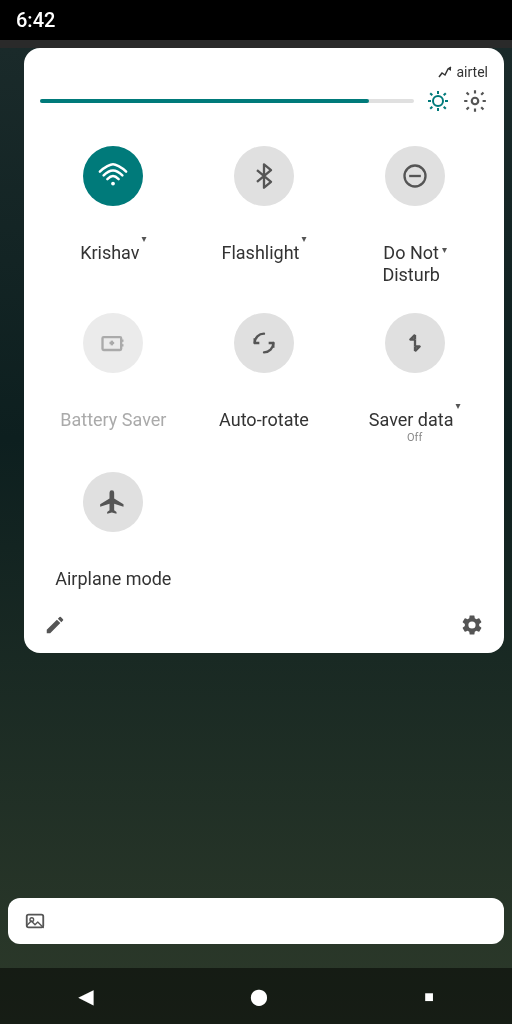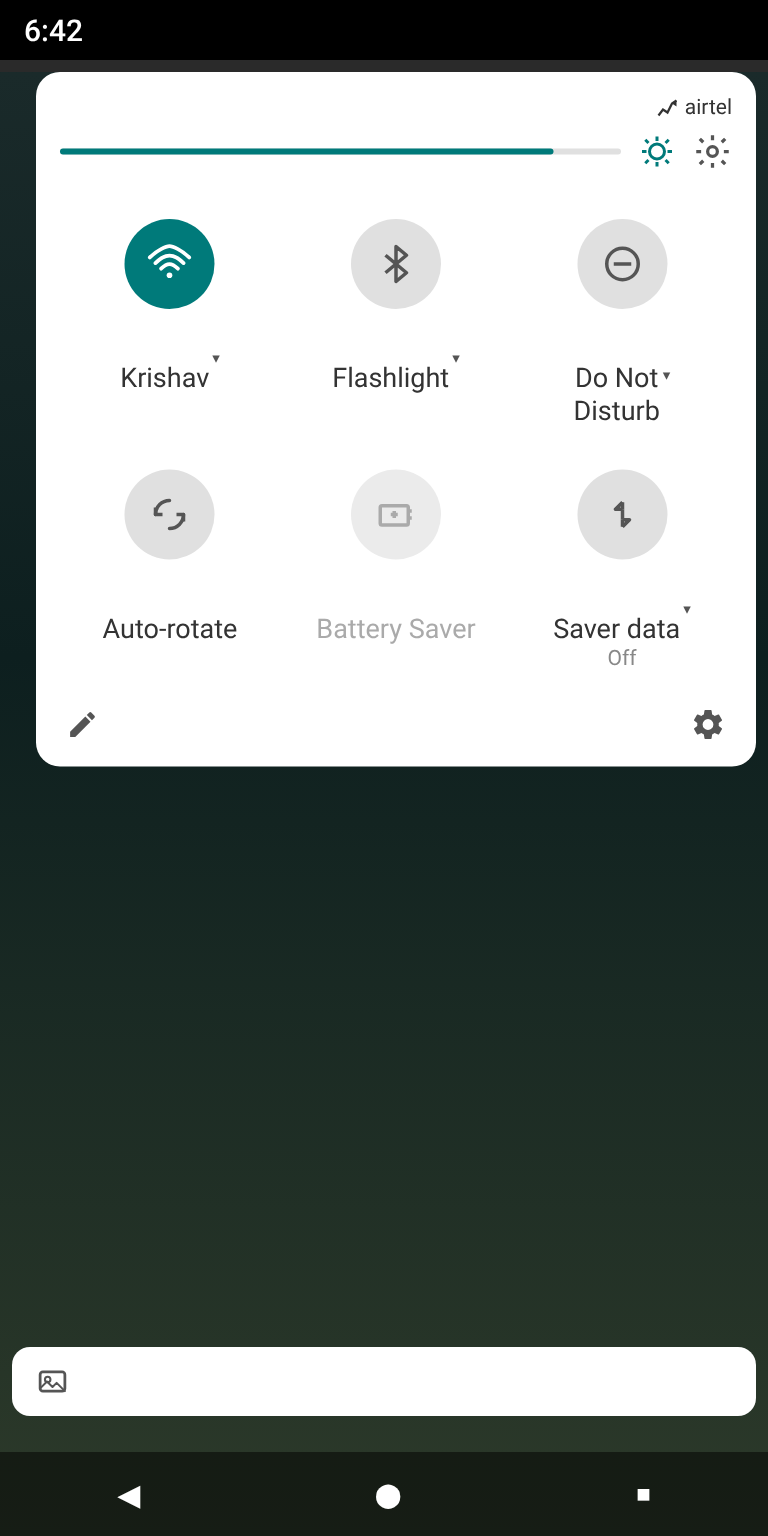--- a/index.html
+++ b/index.html
@@ -133,21 +133,21 @@
       font-size: 18px;
       color: #333;
       text-align: center;
       line-height: 1.2;
       margin-top: 28px;
     }
     .tile-label.disabled {
       color: #aaa;
     }
     .tile-sublabel {
-      font-size: 14px;
+      font-size: 11px;
       color: #888;
     }
     .tile-label-row {
       display: flex;
       align-items: center;
       gap: 2px;
     }
     .dropdown-arrow {
       font-size: 10px;
       color: #555;
@@ -290,61 +290,69 @@
         </svg>
       </div>
       <div class="tile-label-row">
         <span class="tile-label">Do Not<br>Disturb</span>
         <span class="dropdown-arrow">▾</span>
       </div>
     </div>
 
 
     <div class="tile">
-      <div class="tile-icon-wrap inactive">
-        <svg width="28" height="28" viewBox="0 0 24 24" fill="none">
-          <path d="M4 12a8 8 0 0 1 8-8" stroke="#555" stroke-width="2" fill="none" stroke-linecap="round"></path>
-          <path d="M20 12a8 8 0 0 1-8 8" stroke="#555" stroke-width="2" fill="none" stroke-linecap="round"></path>
-          <polyline points="4,8 4,12 8,12" stroke="#555" stroke-width="2" fill="none" stroke-linejoin="round"></polyline>
-          <polyline points="20,16 20,12 16,12" stroke="#555" stroke-width="2" fill="none" stroke-linejoin="round"></polyline>
-        </svg>
-      </div>
-      <span class="tile-label">Auto-rotate</span>
-    </div>
-
-    <div class="tile">
       <div class="tile-icon-wrap disabled">
         <svg width="28" height="28" viewBox="0 0 24 24" fill="none">
           <rect x="3" y="7" width="16" height="11" rx="1" stroke="#aaa" stroke-width="2"></rect>
           <line x1="19" y1="10" x2="21" y2="10" stroke="#aaa" stroke-width="2"></line>
           <line x1="19" y1="14" x2="21" y2="14" stroke="#aaa" stroke-width="2"></line>
           <line x1="11" y1="10" x2="11" y2="14" stroke="#aaa" stroke-width="2"></line>
           <line x1="9" y1="12" x2="13" y2="12" stroke="#aaa" stroke-width="2"></line>
         </svg>
       </div>
       <span class="tile-label disabled">Battery Saver</span>
     </div>
 
     <div class="tile">
       <div class="tile-icon-wrap inactive">
         <svg width="28" height="28" viewBox="0 0 24 24" fill="none">
+          <path d="M4 12a8 8 0 0 1 8-8" stroke="#555" stroke-width="2" fill="none" stroke-linecap="round"></path>
+          <path d="M20 12a8 8 0 0 1-8 8" stroke="#555" stroke-width="2" fill="none" stroke-linecap="round"></path>
+          <polyline points="4,8 4,12 8,12" stroke="#555" stroke-width="2" fill="none" stroke-linejoin="round"></polyline>
+          <polyline points="20,16 20,12 16,12" stroke="#555" stroke-width="2" fill="none" stroke-linejoin="round"></polyline>
+        </svg>
+      </div>
+      <span class="tile-label">Auto-rotate</span>
+    </div>
+
+    <div class="tile">
+      <div class="tile-icon-wrap inactive">
+        <svg width="28" height="28" viewBox="0 0 24 24" fill="none">
           <polyline points="12,5 8,9 12,9" stroke="#555" stroke-width="2" fill="none" stroke-linejoin="round"></polyline>
           <line x1="12" y1="5" x2="12" y2="9" stroke="#555" stroke-width="2"></line>
           <polyline points="12,19 16,15 12,15" stroke="#555" stroke-width="2" fill="none" stroke-linejoin="round"></polyline>
           <line x1="12" y1="19" x2="12" y2="15" stroke="#555" stroke-width="2"></line>
           <line x1="12" y1="9" x2="12" y2="15" stroke="#555" stroke-width="2"></line>
         </svg>
       </div>
       <div class="tile-label-row">
         <span class="tile-label">Saver data</span>
         <span class="dropdown-arrow">▾</span>
       </div>
       <span class="tile-sublabel">Off</span>
     </div>
 
+    <div class="tile">
+      <div class="tile-icon-wrap inactive">
+        <svg width="28" height="28" viewBox="0 0 24 24" fill="none">
+          <path d="M21 16v-2l-8-5V4a2 2 0 0 0-4 0v5l-8 5v2l8-2.5V19l-2 1.5V22l4-1 4 1v-1.5L13 19v-5.5l8 2.5z" fill="#555"></path>
+        </svg>
+      </div>
+      <span class="tile-label">Airplane mode</span>
+    </div>
 
 
   </div>
 
   <div class="panel-bottom">
     <span class="panel-bottom-icon">
       <svg width="22" height="22" viewBox="0 0 24 24" fill="none">
         <path d="M3 17.25V21h3.75L17.81 9.94l-3.75-3.75L3 17.25zM20.71 7.04a1 1 0 0 0 0-1.41l-2.34-2.34a1 1 0 0 0-1.41 0l-1.83 1.83 3.75 3.75 1.83-1.83z" fill="#555"></path>
       </svg>
     </span>

